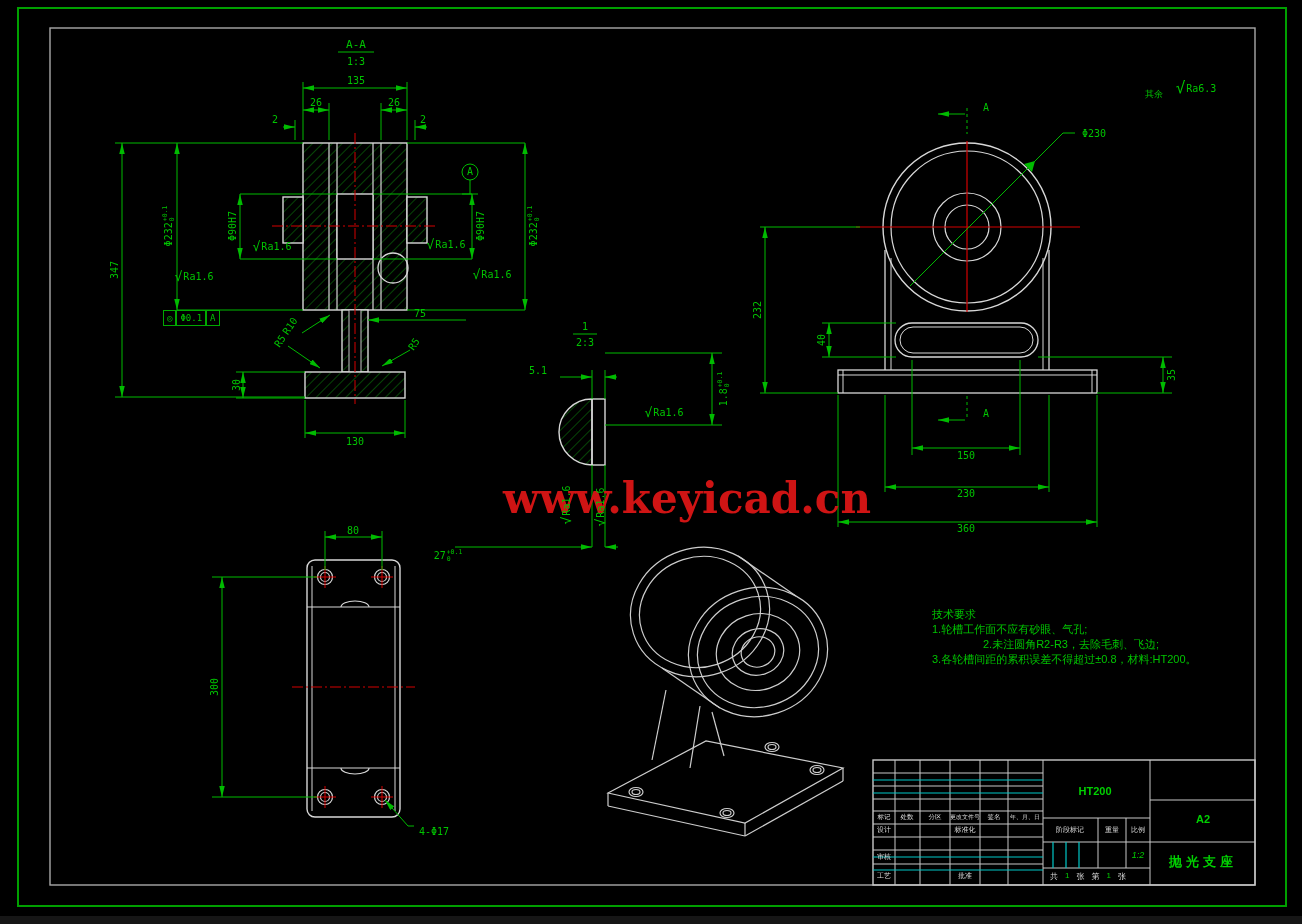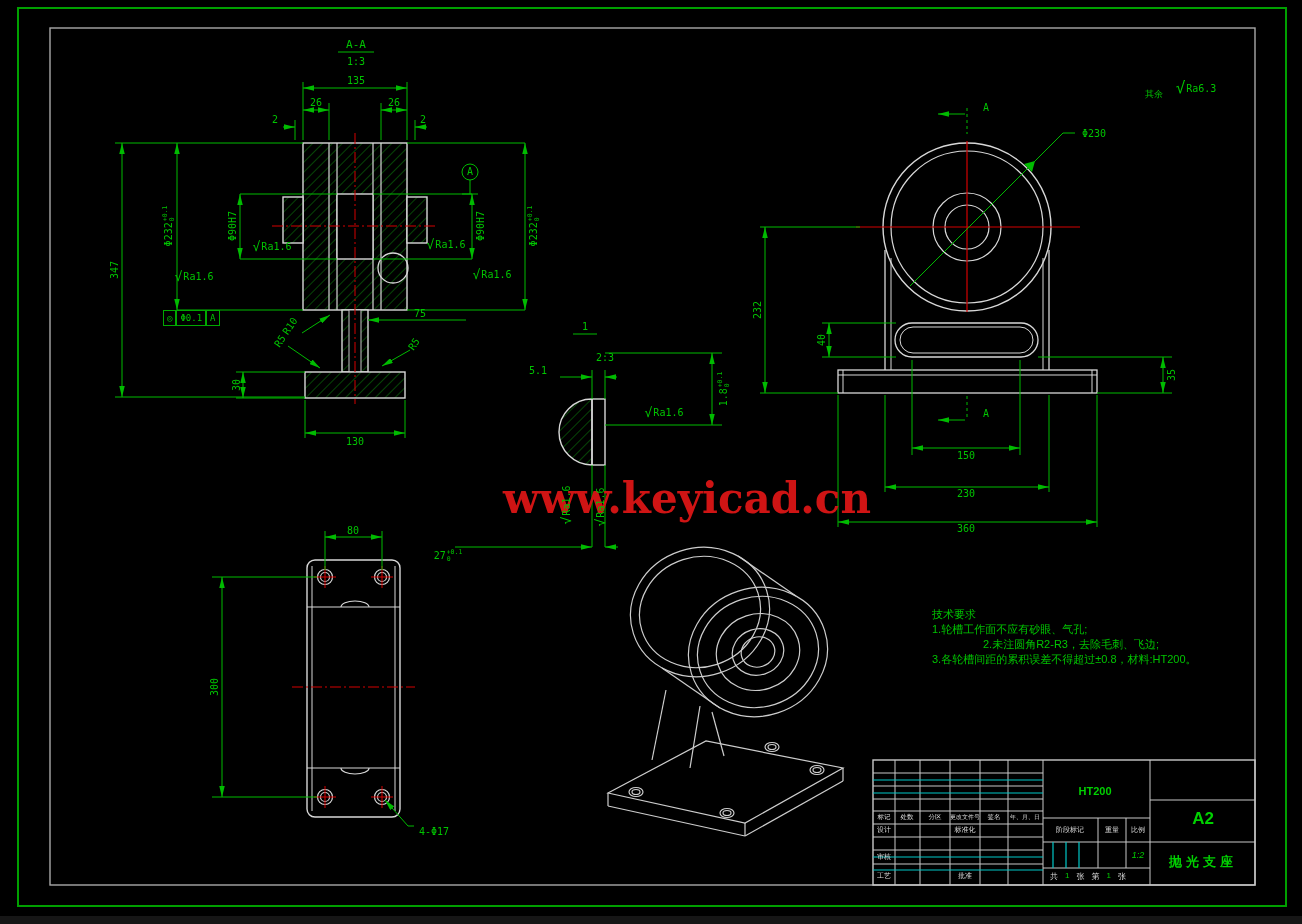--- a/index.html
+++ b/index.html
@@ -326,21 +326,21 @@
   <span>A</span>
 </div>
 <span class="cad r55" style="left:290px;top:326px;">R10</span>
 <span class="cad ctr" style="left:420px;top:313px;">75</span>
 <span class="cad r55" style="left:280px;top:341px;">R5</span>
 <span class="cad r55" style="left:414px;top:344px;">R5</span>
 <span class="cad rot" style="left:236px;top:385px;">30</span>
 <span class="cad ctr" style="left:355px;top:441px;">130</span>
 
 <span class="cad ctr" style="left:585px;top:326px;">1</span>
-<span class="cad ctr" style="left:605px;top:342px;margin-top:15px;">2:3</span>
+<span class="cad ctr" style="left:585px;top:342px;">2:3</span>
 <span class="cad ctr" style="left:538px;top:370px;">5.1</span>
 <span class="cad rot" style="left:723px;top:389px;">
   <span>1.8</span>
   <span class="tol">
         <span>+0.1</span>
         <span>0</span>
       </span>
 </span>
 <span class="cad ctr" style="left:664px;top:412px;">
   <span class="chk">√</span>
@@ -398,16 +398,16 @@
 <span class="tb ctr" style="position:absolute;left:1138px;top:830px;font-size:7px;">比例</span>
 <span class="tb tbg ctr" style="position:absolute;left:1138px;top:855px;font-size:9px;font-style:italic;">1:2</span>
 <div class="sheetrow" style="left:1050px;top:871px;">
   <span>共</span>
   <span class="tbg">1</span>
   <span>张</span>
   <span>第</span>
   <span class="tbg">1</span>
   <span>张</span>
 </div>
-<span class="tb tbg ctr" style="position:absolute;left:1203px;top:819px;font-size:17px;font-weight:bold;">A2</span>
+<span class="tb tbg ctr" style="position:absolute;left:1203px;top:819px;font-size:11px;font-weight:bold;">A2</span>
 <span class="tb tbg ctr" style="position:absolute;left:1203px;top:862px;font-size:13px;letter-spacing:4px;font-weight:bold;">抛光支座</span>
 
 </div>
 
 </body></html>

